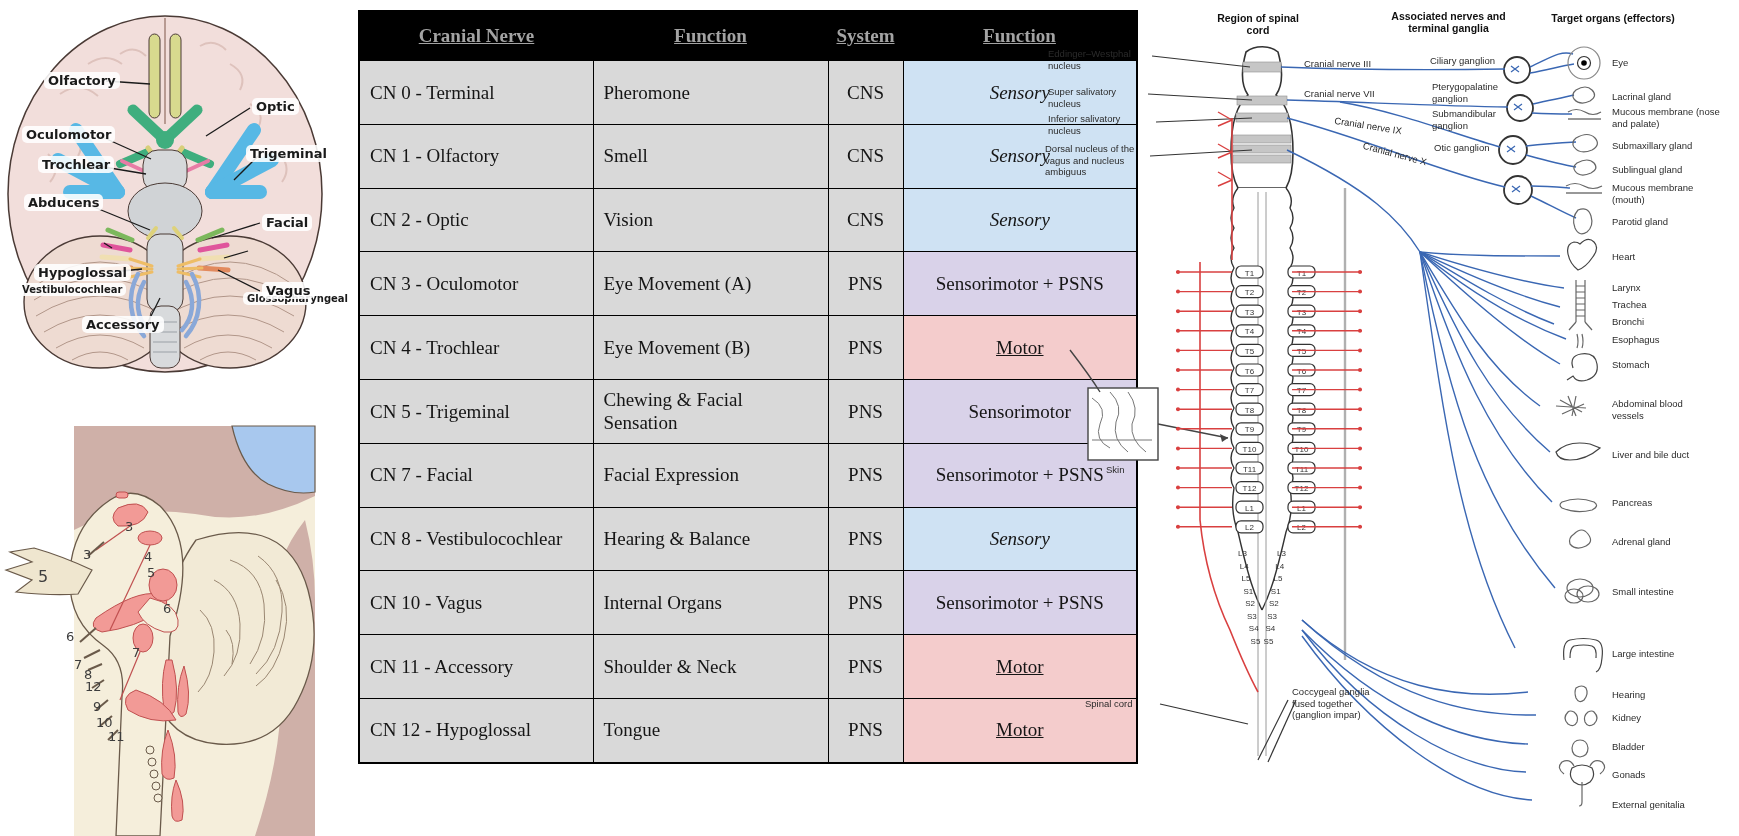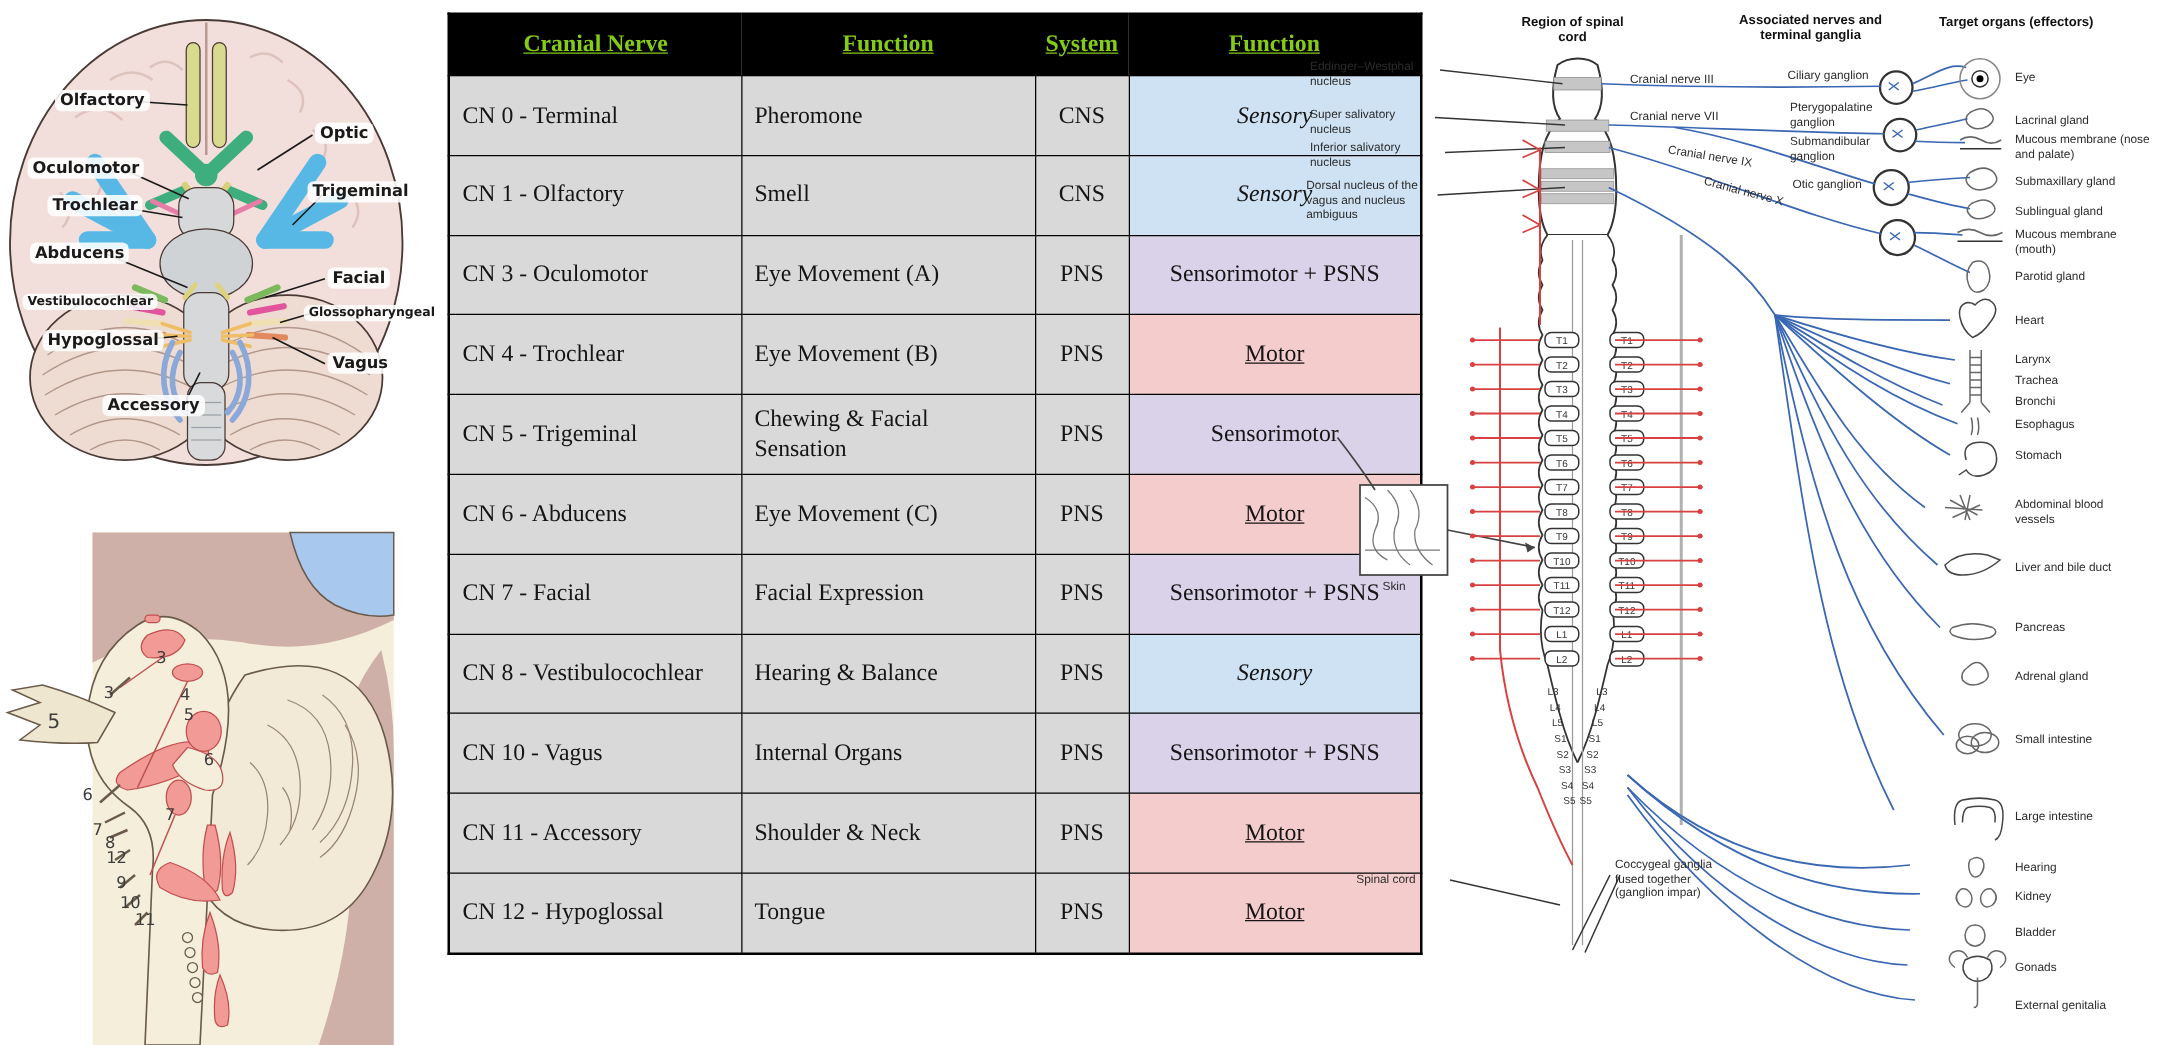--- a/index.html
+++ b/index.html
@@ -3,28 +3,28 @@
 <meta charset="utf-8">
 <style>
   html,body{margin:0;padding:0;background:#fff;}
   #stage{position:relative;width:1739px;height:836px;background:#fff;overflow:hidden;
          font-family:"Liberation Sans",sans-serif;}
   
   .fig{position:absolute;}
   .brain-label{position:absolute;background:rgba(255,255,255,.88);border-radius:5px;
     padding:0 4px;font-family:"DejaVu Sans",sans-serif;font-weight:bold;font-size:13px;
     color:#1a1a1a;white-space:nowrap;line-height:17px;}
-  .brain-label.small{font-size:10px;line-height:13px;}
+  .brain-label.small{font-size:10px;line-height:13px;margin-top:48px;}
   .bs-num{position:absolute;font-family:"DejaVu Sans",sans-serif;font-size:13px;color:#3d3d3d;line-height:13px;}
   
   table.cn{position:absolute;left:358px;top:10px;width:778px;border-collapse:collapse;
     table-layout:fixed;font-family:"Liberation Serif",serif;border:2px solid #000;}
   table.cn col.c1{width:234px} table.cn col.c2{width:235px}
   table.cn col.c3{width:75px}  table.cn col.c4{width:234px}
-  table.cn thead th{background:var(--header_bg);color:#84cc16;font-size:19px;font-weight:bold;
+  table.cn thead th{background:var(--header_bg);color:#a3a3a3;font-size:19px;font-weight:bold;
     text-decoration:underline;height:46px;border:none;}
   table.cn td{border:1px solid #000;font-size:19px;color:#151515;height:58.8px;
     padding:2px 10px;line-height:1.25;background:var(--row_bg);}
   table.cn td.col-sys,table.cn td.col-type{text-align:center;padding:2px 4px;}
   td.c-sensory{background:var(--sensory_bg)!important;font-style:italic;}
   td.c-psns{background:var(--psns_bg)!important;}
   td.c-motor{background:var(--motor_bg)!important;text-decoration:underline;}
   
   #ans{position:absolute;left:1040px;top:0;width:699px;height:836px;}
   .dlab{position:absolute;font-size:9.5px;line-height:11.5px;color:#2b2b2b;}
@@ -276,42 +276,42 @@
           <td class="col-sys">CNS</td>
           <td class="col-type c-sensory">Sensory</td>
         </tr>
         <tr>
           <td class="col-nerve">CN 1 - Olfactory</td>
           <td class="col-func">Smell</td>
           <td class="col-sys">CNS</td>
           <td class="col-type c-sensory">Sensory</td>
         </tr>
         <tr>
+          <td class="col-nerve">CN 2 - Optic</td>
+          <td class="col-func">Vision</td>
+          <td class="col-sys">CNS</td>
+          <td class="col-type c-sensory">Sensory</td>
+        </tr>
+        <tr>
           <td class="col-nerve">CN 3 - Oculomotor</td>
           <td class="col-func">Eye Movement (A)</td>
           <td class="col-sys">PNS</td>
           <td class="col-type c-psns">Sensorimotor + PSNS</td>
         </tr>
         <tr>
           <td class="col-nerve">CN 4 - Trochlear</td>
           <td class="col-func">Eye Movement (B)</td>
           <td class="col-sys">PNS</td>
           <td class="col-type c-motor">Motor</td>
         </tr>
         <tr>
           <td class="col-nerve">CN 5 - Trigeminal</td>
           <td class="col-func">Chewing &amp; Facial Sensation</td>
           <td class="col-sys">PNS</td>
           <td class="col-type c-psns">Sensorimotor</td>
-        </tr>
-        <tr>
-          <td class="col-nerve">CN 6 - Abducens</td>
-          <td class="col-func">Eye Movement (C)</td>
-          <td class="col-sys">PNS</td>
-          <td class="col-type c-motor">Motor</td>
         </tr>
         <tr>
           <td class="col-nerve">CN 7 - Facial</td>
           <td class="col-func">Facial Expression</td>
           <td class="col-sys">PNS</td>
           <td class="col-type c-psns">Sensorimotor + PSNS</td>
         </tr>
         <tr>
           <td class="col-nerve">CN 8 - Vestibulocochlear</td>
           <td class="col-func">Hearing &amp; Balance</td>

